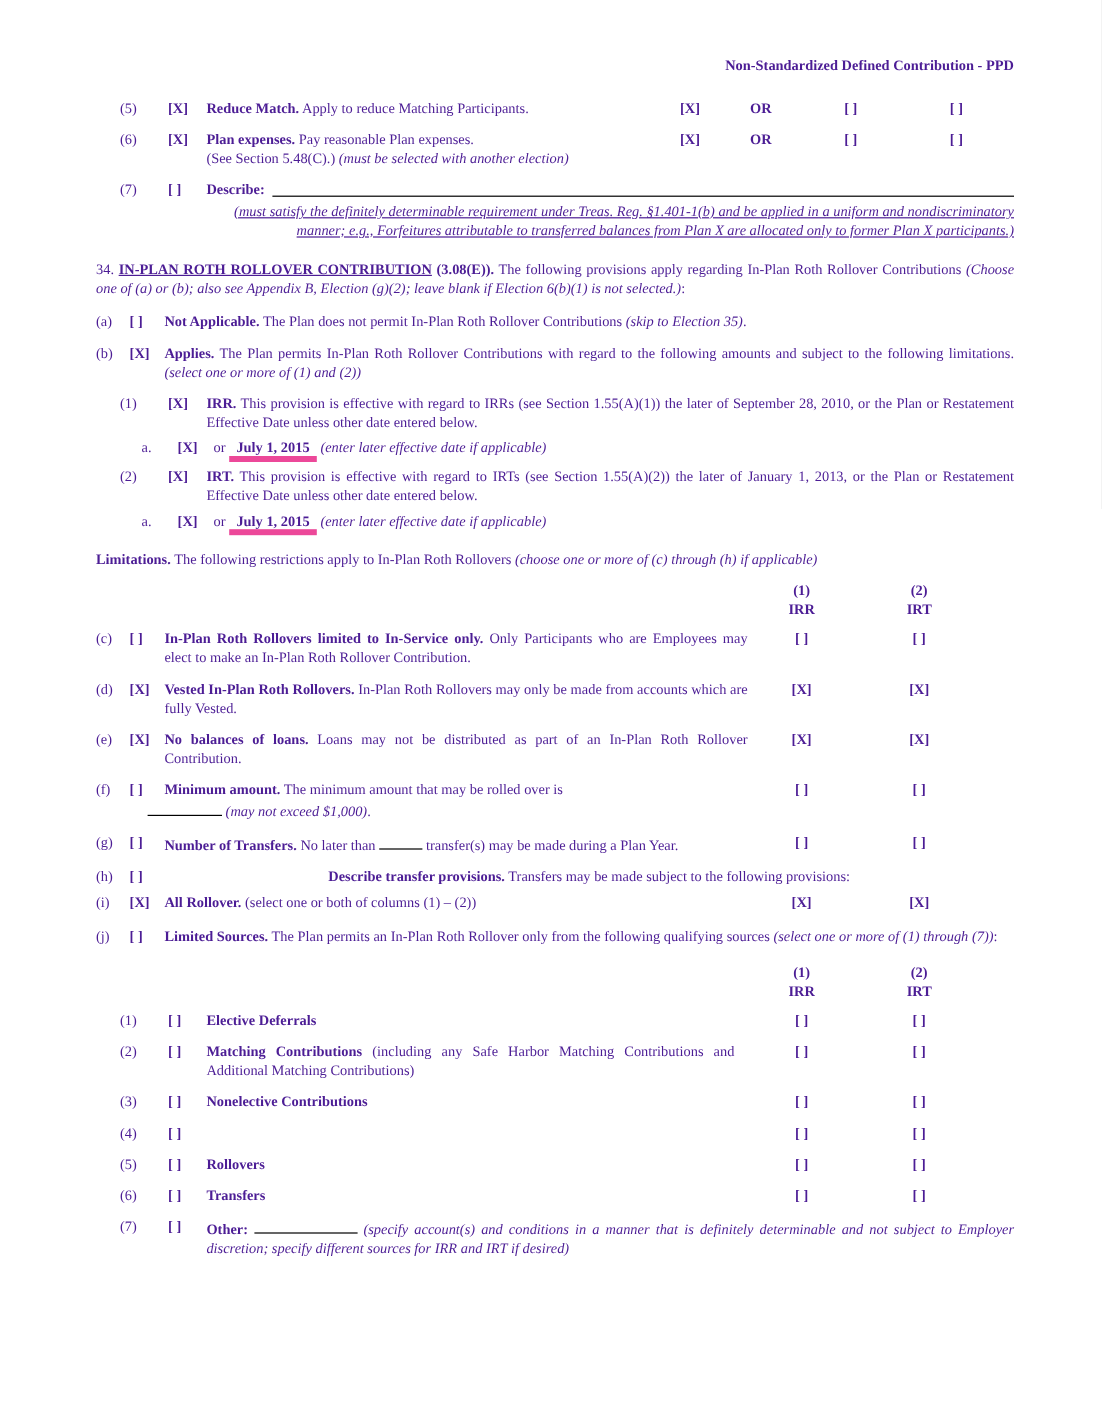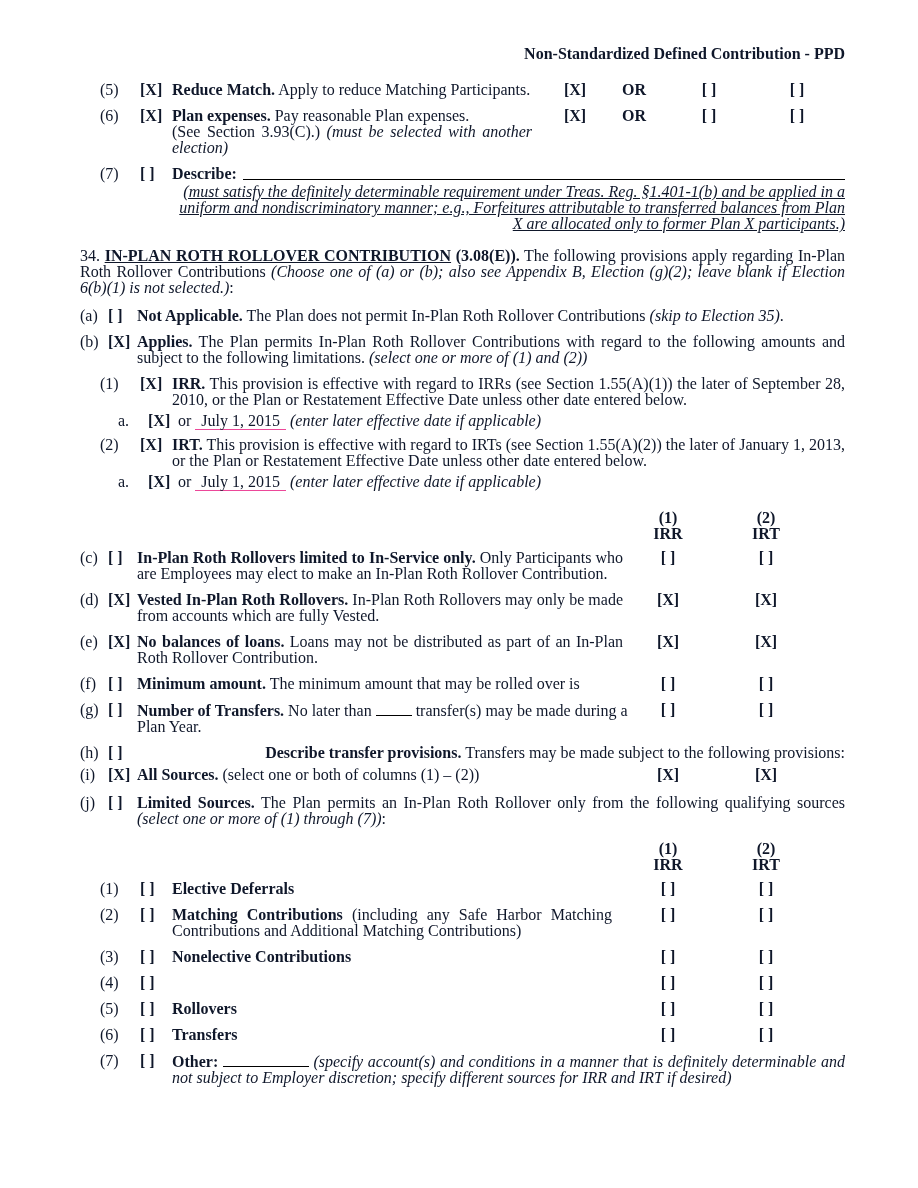--- a/index.html
+++ b/index.html
@@ -1,19 +1,19 @@
 <!DOCTYPE html>
 <html><head>
 <meta charset="utf-8">
 <style>
   html,body{margin:0;padding:0;background:#e8e8e8;}
   .page{
-    width:918px;height:1188px;margin:0 auto;background:#ffffff;color:#0f172a;
+    width:918px;height:1188px;margin:0 auto;background:#ffffff;color:#4c1d95;
     font-family:"Liberation Serif","DejaVu Serif",serif;
-    font-size:16px;line-height:16px;
+    font-size:12px;line-height:16px;
     box-sizing:border-box;padding:46px 73px 26px 80px;
     position:relative;display:flex;flex-direction:column;overflow:hidden;
   }
   .b{font-weight:bold;}
   .i{font-style:italic;text-align:right;}
   .doc-header{font-weight:bold;text-align:right;margin-bottom:20px;}
   .row{display:flex;position:relative;margin-bottom:10px;}
   .row .n{flex:0 0 28px;}
   .row .cb{flex:0 0 29px;font-weight:bold;}
   .row .t{flex:1 1 auto;text-align:justify;}
@@ -35,21 +35,21 @@
   .tc{position:absolute;top:0;width:44px;text-align:center;font-weight:bold;}
   .tc1{left:453px;}
   .tc2{left:512px;}
   .tc3{left:587px;}
   .tc4{left:675px;}
   .hdrline{position:relative;height:16px;}
   .hdrblock{margin:4px 0 8px 0;}
   .blank{display:inline-block;border-bottom:1px solid #000;height:13px;vertical-align:baseline;}
   .blank-fill{flex:1 1 auto;margin-left:6px;border-bottom:1px solid #000;height:13px;}
   .dline{display:flex;}
-  .u-date{border-bottom:1px solid #ec4899;padding:0 6px;white-space:nowrap;}
+  .u-date{border-bottom:5px solid #ec4899;padding:0 6px;white-space:nowrap;font-weight:bold;}
   .blank-f{width:62px;}
   .blank-g{width:36px;}
   .blank-h{width:108px;}
   .blank-o{width:86px;}
   .f2{margin-left:-14px;text-align:left;}
   .h-note{margin:2px 0 12px 57px;text-align:justify;}
   .ipara{margin-top:2px;text-decoration:underline;}
   .spacer{flex:1 1 auto;}
 </style>
 </head>
@@ -72,21 +72,21 @@
     <span class="tc tc4">[ ]</span>
   </div>
 
   <div class="row s">
     <span class="n">(6)</span>
     <span class="cb">[X]</span>
     <div class="t narrow-t">
       <span class="b">Plan expenses.</span>
       <span>Pay reasonable Plan expenses.</span>
       <div>
-        <span>(See Section 3.93(C).)</span>
+        <span>(See Section 5.48(C).)</span>
         <span class="i">(must be selected with another election)</span>
       </div>
     </div>
     <span class="tc tc1">[X]</span>
     <span class="tc tc2">OR</span>
     <span class="tc tc3">[ ]</span>
     <span class="tc tc4">[ ]</span>
   </div>
 
   <div class="row s" style="margin-bottom:16px;">
@@ -160,20 +160,25 @@
   <div class="row aa" style="margin-bottom:16px;">
     <span class="n">a.</span>
     <span class="cb">[X]</span>
     <div class="t" style="text-align:left;">
       <span>or</span>
       <span class="u-date">July 1, 2015</span>
       <span class="i">(enter later effective date if applicable)</span>
     </div>
   </div>
 
+  <div class="para" style="margin-bottom:6px;">
+    <span class="b">Limitations.</span>
+    <span>The following restrictions apply to In-Plan Roth Rollovers</span>
+    <span class="i">(choose one or more of (c) through (h) if applicable)</span>
+  </div>
 
   <div class="hdrblock">
     <div class="hdrline">
       <span class="colr">(1)</span>
       <span class="colt">(2)</span>
     </div>
     <div class="hdrline">
       <span class="colr">IRR</span>
       <span class="colt">IRT</span>
     </div>
@@ -211,20 +216,24 @@
     <span class="colr">[X]</span>
     <span class="colt">[X]</span>
   </div>
 
   <div class="row">
     <span class="n">(f)</span>
     <span class="cb">[ ]</span>
     <div class="t narrow">
       <span class="b">Minimum amount.</span>
       <span>The minimum amount that may be rolled over is</span>
+      <div class="f2">
+        <span class="blank blank-f"></span>
+        <span class="i">(may not exceed $1,000)</span><span>.</span>
+      </div>
     </div>
     <span class="colr">[ ]</span>
     <span class="colt">[ ]</span>
   </div>
 
   <div class="row">
     <span class="n">(g)</span>
     <span class="cb">[ ]</span>
     <div class="t" style="max-width:500px;text-align:left;">
       <span class="b">Number of Transfers.</span>
@@ -232,32 +241,32 @@
       <span class="blank blank-g"></span>
       <span>transfer(s) may be made during a Plan Year.</span>
     </div>
     <span class="colr">[ ]</span>
     <span class="colt">[ ]</span>
   </div>
 
   <div class="row" style="margin-bottom:6px;">
     <span class="n">(h)</span>
     <span class="cb">[ ]</span>
-    <div class="t" style="text-align:right;">
+    <div class="t" style="text-align:center;">
       <span class="b">Describe transfer provisions.</span>
       <span>Transfers may be made subject to the following provisions:</span>
     </div>
   </div>
 
 
   <div class="row" style="margin-bottom:12px;">
     <span class="n">(i)</span>
     <span class="cb">[X]</span>
     <div class="t narrow" style="text-align:left;">
-      <span class="b">All Sources.</span>
+      <span class="b">All Rollover.</span>
       <span>(select one or both of columns (1) – (2))</span>
     </div>
     <span class="colr">[X]</span>
     <span class="colt">[X]</span>
   </div>
 
   <div class="row" style="margin-bottom:4px;">
     <span class="n">(j)</span>
     <span class="cb">[ ]</span>
     <div class="t">

